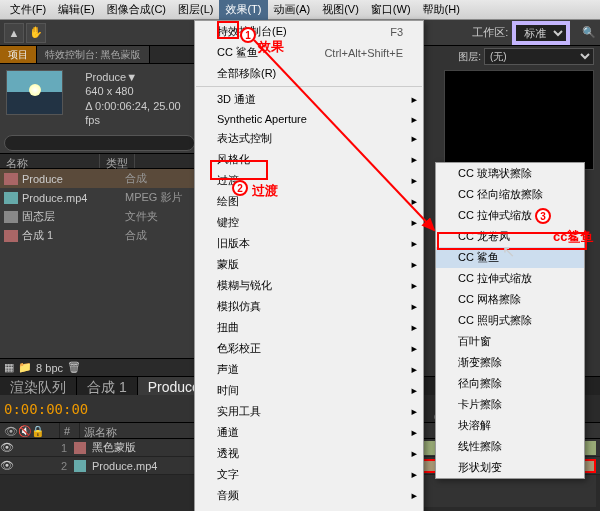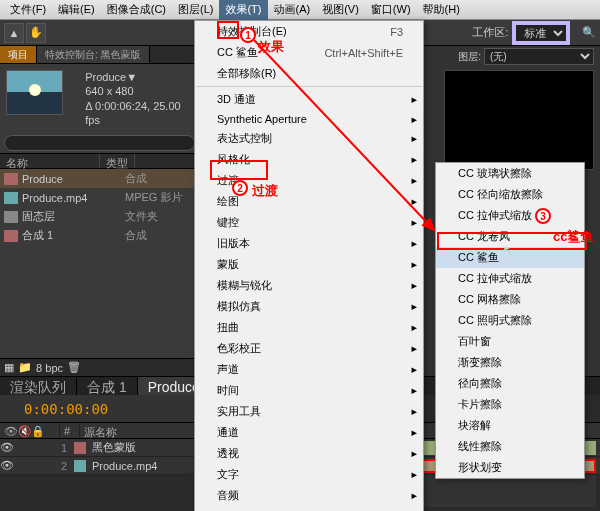--- a/index.html
+++ b/index.html
@@ -51,21 +51,21 @@
 .redbox{position:absolute;border:2px solid red;pointer-events:none;z-index:200}
 .redtext{position:absolute;color:red;font-size:13px;font-weight:bold;z-index:201;pointer-events:none}
 .circ{position:absolute;width:16px;height:16px;border:2px solid red;border-radius:50%;background:#fff;color:red;font-weight:bold;display:flex;align-items:center;justify-content:center;font-size:10px;z-index:202}
 svg.arrow{position:absolute;z-index:201;pointer-events:none}
 
 .timeline{position:absolute;bottom:0;left:0;right:0;height:135px;background:#2a2a2a;border-top:1px solid #000}
 .tl-tabs{display:flex;background:#222;height:18px}
 .tl-tab{padding:2px 10px;border-right:1px solid #000;color:#aaa;font-size:14px}
 .tl-tab.active{background:#3a3a3a;color:#eee}
 .tl-head{display:flex;align-items:center;height:28px;background:#333;border-bottom:1px solid #000}
-.timecode{color:#e90;font-family:monospace;font-size:14px;padding:0 24px}
+.timecode{color:#e90;font-family:monospace;font-size:14px;padding:0 4px}
 .ruler{flex:1;position:relative;height:100%;background:#2a2a2a;border-left:1px solid #000}
 .ruler .tick{position:absolute;bottom:0;font-size:9px;color:#888}
 .tl-cols{display:flex;height:16px;background:#333;font-size:10px;color:#aaa;border-bottom:1px solid #000}
 .tl-cols span{padding:2px 4px;border-right:1px solid #222}
 .tl-row{display:flex;align-items:center;height:18px;background:#333;border-bottom:1px solid #222;font-size:10px}
 .tl-row .eye{width:14px;text-align:center}
 .tl-row .num{width:16px;text-align:center;color:#888}
 .tl-row .sw{width:12px;height:12px;margin:0 2px}
 .tl-row .nm{padding-left:4px}
 .track-area{position:absolute;left:336px;top:62px;right:4px;bottom:4px;background:#333}

